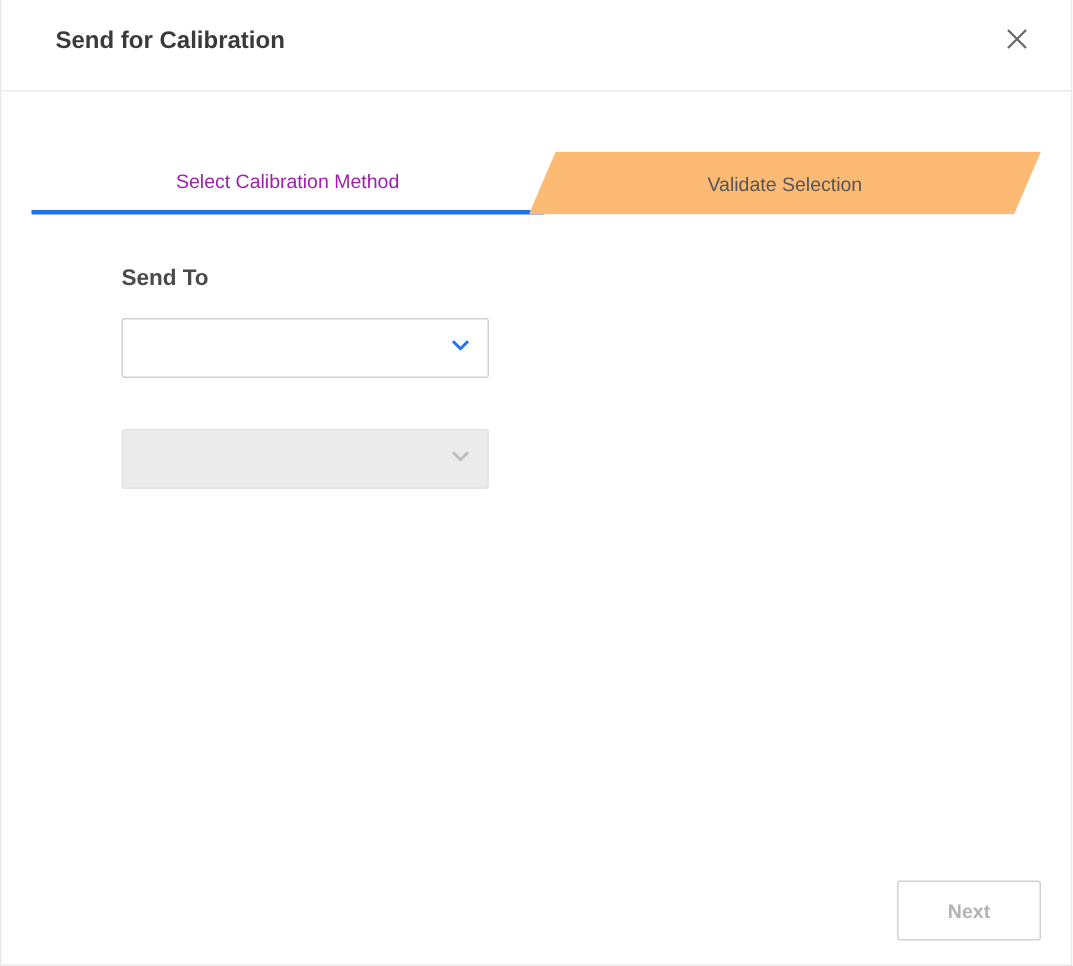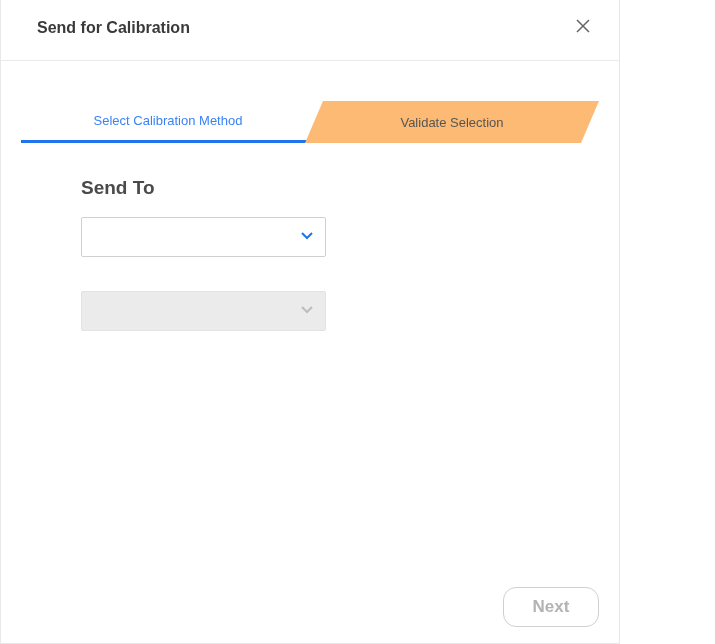--- a/index.html
+++ b/index.html
@@ -1,38 +1,38 @@
 <!DOCTYPE html>
 <html><head>
   <meta charset="utf-8">
   <style>
     * { box-sizing: border-box; margin: 0; padding: 0; }
     body { font-family: -apple-system, BlinkMacSystemFont, "Segoe UI", Arial, sans-serif; background: #fff; width: 715px; height: 644px; position: relative; }
-    .modal { width: 620px; height: 644px; position: relative; border-left: 1px solid #e8e8e8; border-right: 1px solid #e8e8e8; border-bottom: 1px solid #e8e8e8; }
+    .modal { width: 715px; height: 644px; position: relative; border-left: 1px solid #e8e8e8; border-right: 1px solid #e8e8e8; border-bottom: 1px solid #e8e8e8; }
     .header { display: flex; align-items: center; padding: 16px 24px 20px 36px; border-bottom: 1px solid #eaeaea; }
     .header-title { font-size: 16px; font-weight: 600; color: #3a3a3a; flex: 1; }
     .close-btn { width: 24px; height: 24px; display: flex; align-items: center; justify-content: center; cursor: pointer; color: #666; }
     .close-btn svg { width: 16px; height: 16px; stroke: #666; stroke-width: 1.5; fill: none; }
     .wizard-steps { display: flex; margin: 40px 20px 0 20px; }
     .step { flex: 1; height: 42px; display: flex; align-items: center; justify-content: center; font-size: 13px; position: relative; }
-    .step-active { color: #3b82f6; border-bottom: 3px solid #2173eb; }
+    .step-active { color: #a21caf; border-bottom: 3px solid #2173eb; }
     .step-inactive { color: #555; background: #fdba74; clip-path: polygon(18px 0, 100% 0, calc(100% - 18px) 100%, 0 100%); margin-left: -10px; }
     .step-active::after { content: ""; position: absolute; right: -18px; top: 0; width: 0; height: 0; border-left: 18px solid transparent; border-bottom: 42px solid transparent; }
     .form-area { padding: 34px 0 0 80px; }
     .form-group { margin-bottom: 34px; }
-    .form-label { font-size: 19px; font-weight: 700; color: #4a4a4a; display: block; margin-bottom: 18px; }
+    .form-label { font-size: 15px; font-weight: 700; color: #4a4a4a; display: block; margin-bottom: 18px; }
     .select-wrap { position: relative; width: 245px; height: 40px; }
     .select { width: 100%; height: 100%; border: 1px solid #d0d0d0; border-radius: 2px; background: #fff; padding: 0 36px 0 10px; font-size: 13px; color: #333; cursor: pointer; display: flex; align-items: center; }
     .select.disabled { background: #ebebeb; border-color: #e3e3e3; cursor: not-allowed; }
     .chevron { position: absolute; right: 12px; top: 50%; transform: translateY(-50%); pointer-events: none; }
     .chevron svg { width: 14px; height: 14px; stroke: #2173eb; stroke-width: 2; fill: none; }
     .select.disabled + .chevron svg,
     .chevron.muted svg { stroke: #bcbcbc; }
     .footer { position: absolute; bottom: 16px; right: 20px; }
-    .next-btn { width: 96px; height: 40px; border: 1px solid #d0d0d0; background: #fff; color: #b3b3b3; font-size: 17px; font-weight: 700; border-radius: 13px; cursor: not-allowed; display: flex; align-items: center; justify-content: center; }
+    .next-btn { width: 96px; height: 40px; border: 1px solid #d0d0d0; background: #fff; color: #b3b3b3; font-size: 13px; font-weight: 700; border-radius: 2px; cursor: not-allowed; display: flex; align-items: center; justify-content: center; }
   </style>
 </head>
 <body>
 
 <div class="modal">
 
   <div class="header">
     <div class="header-title">Send for Calibration</div>
     <div class="close-btn">
       <span>

